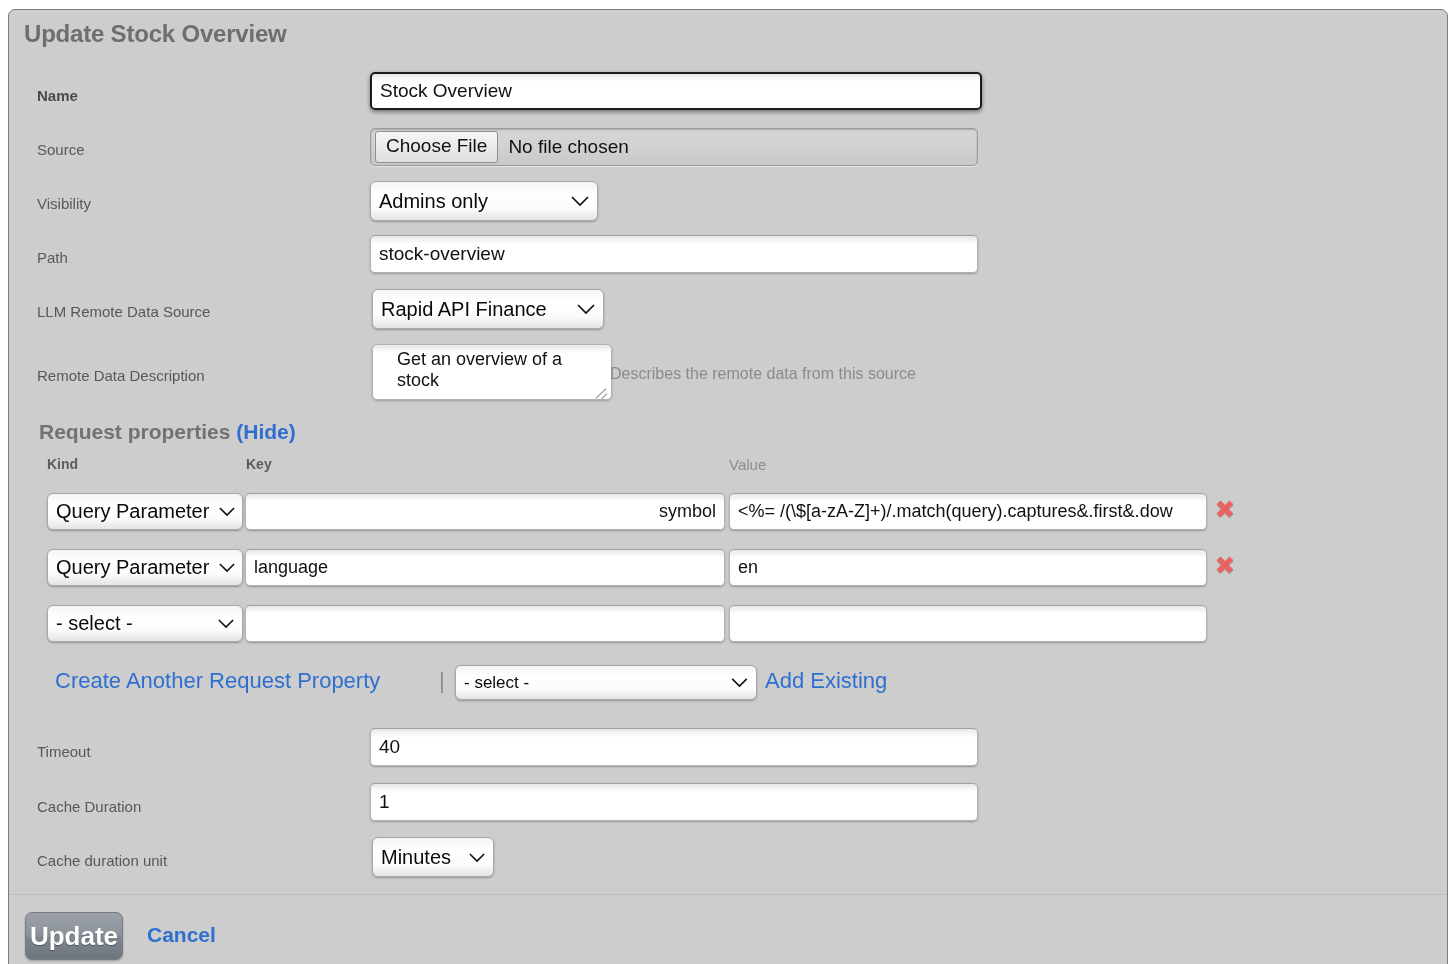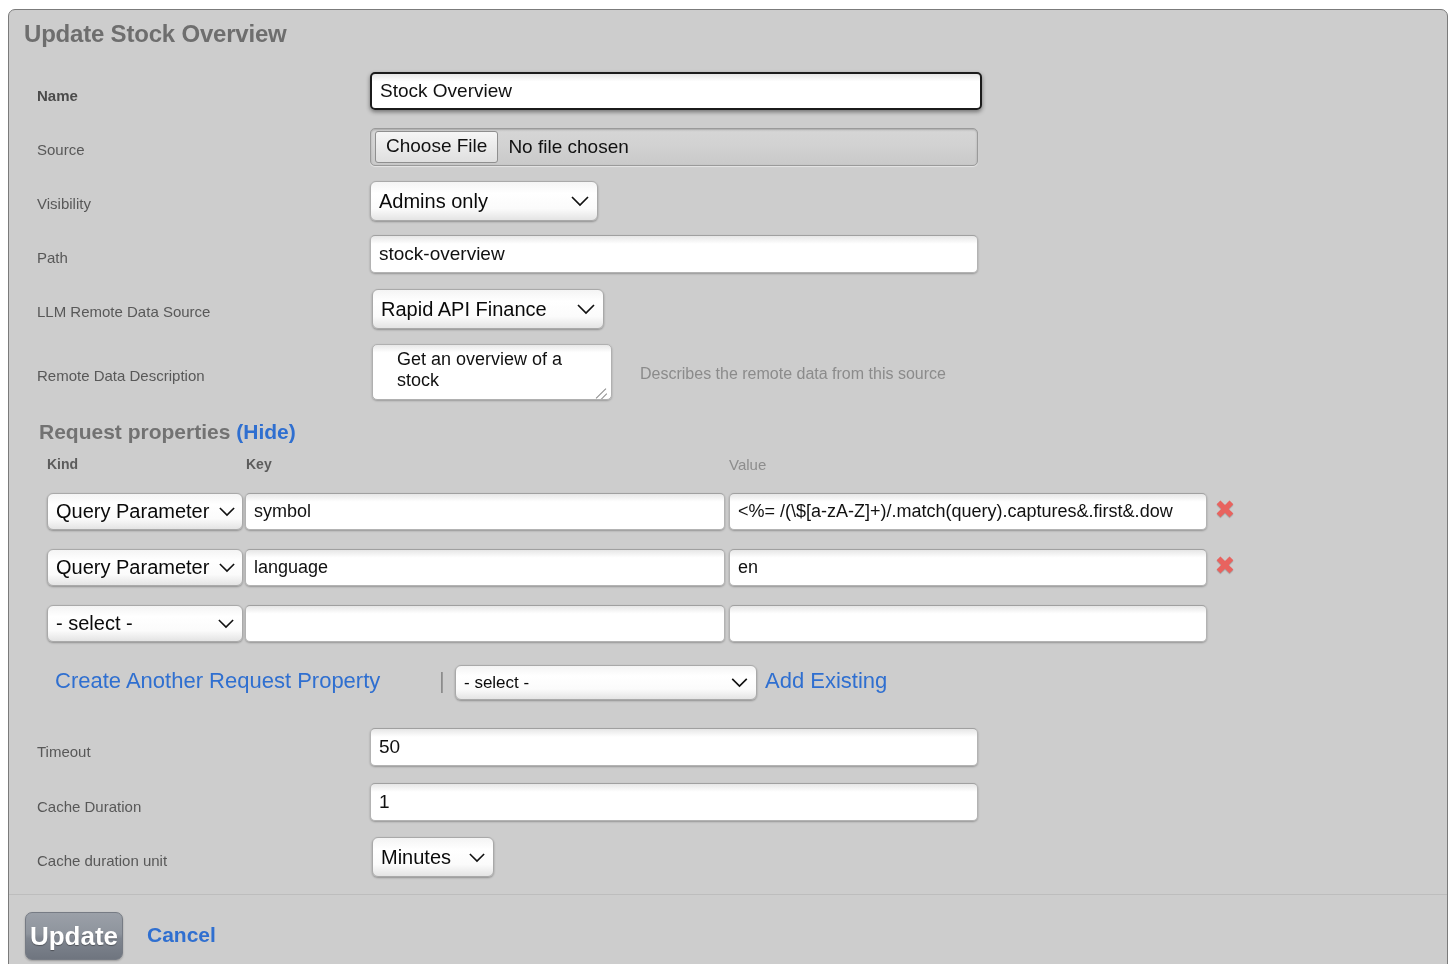--- a/index.html
+++ b/index.html
@@ -375,42 +375,42 @@
       <div class="row-label">Path</div>
       <div class="txt" style="top:5px; width:608px;">stock-overview</div>
     </div>
 
     <div class="row" style="top:330px; height:70px;">
       <div class="row-label">Remote Data Description</div>
       <div class="ta" style="top:4px; width:240px; height:56px;padding-left:24px;">
         <span>Get an overview of a stock</span>
         <span class="resize-grip"></span>
       </div>
-      <div class="hint" style="left:631px; top:25px;">Describes the remote data from this source</div>
+      <div class="hint" style="left:601px; top:25px;">Describes the remote data from this source</div>
     </div>
 
     <div class="section-head">
       <span>Request properties</span>
       <span class="hide-link">(Hide)</span>
     </div>
 
     <div class="col-head" style="left:38px;">Kind</div>
     <div class="col-head" style="left:237px;">Key</div>
     <div class="col-head" style="left:720px; color:#8d8d8d; font-weight:normal; font-size:15px;">Value</div>
 
     <div class="prop-row" style="top:483px;">
       <div class="sel prop-sel">
         <span class="sel-label">Query Parameter</span>
         <span class="caret">
           <svg width="16" height="10" viewBox="0 0 18 11" aria-hidden="true">
               <path d="M1 1 L9 9 L17 1" stroke="#111" stroke-width="1.8" fill="none"></path>
             </svg>
         </span>
       </div>
-      <div class="txt prop-key" style="left:236px; font-size:18px; line-height:35px;">symbol</div>
+      <div class="txt prop-key" style="left:236px; font-size:18px; line-height:35px;text-align:right;">symbol</div>
       <div class="txt prop-val" style="left:720px; font-size:18px; line-height:35px;">&lt;%= /(\$[a-zA-Z]+)/.match(query).captures&amp;.first&amp;.dow</div>
       <div class="del-x" style="top:5px;">✖</div>
     </div>
 
     <div class="prop-row" style="top:539px;">
       <div class="sel prop-sel">
         <span class="sel-label">Query Parameter</span>
         <span class="caret">
           <svg width="16" height="10" viewBox="0 0 18 11" aria-hidden="true">
               <path d="M1 1 L9 9 L17 1" stroke="#111" stroke-width="1.8" fill="none"></path>
@@ -444,21 +444,21 @@
           <svg width="17" height="10" viewBox="0 0 18 11" aria-hidden="true">
               <path d="M1 1 L9 9 L17 1" stroke="#111" stroke-width="1.8" fill="none"></path>
             </svg>
         </span>
       </div>
       <span class="link link-add">Add Existing</span>
     </div>
 
     <div class="row" style="top:714px;">
       <div class="row-label">Timeout</div>
-      <div class="txt" style="top:4px; width:608px;">50</div>
+      <div class="txt" style="top:4px; width:608px;">40</div>
     </div>
 
     <div class="row" style="top:769px;">
       <div class="row-label">Cache Duration</div>
       <div class="txt" style="top:4px; width:608px;">1</div>
     </div>
 
     <div class="row" style="top:823px;">
       <div class="row-label">Cache duration unit</div>
       <div class="sel" style="left:363px; top:4px; width:122px;">

